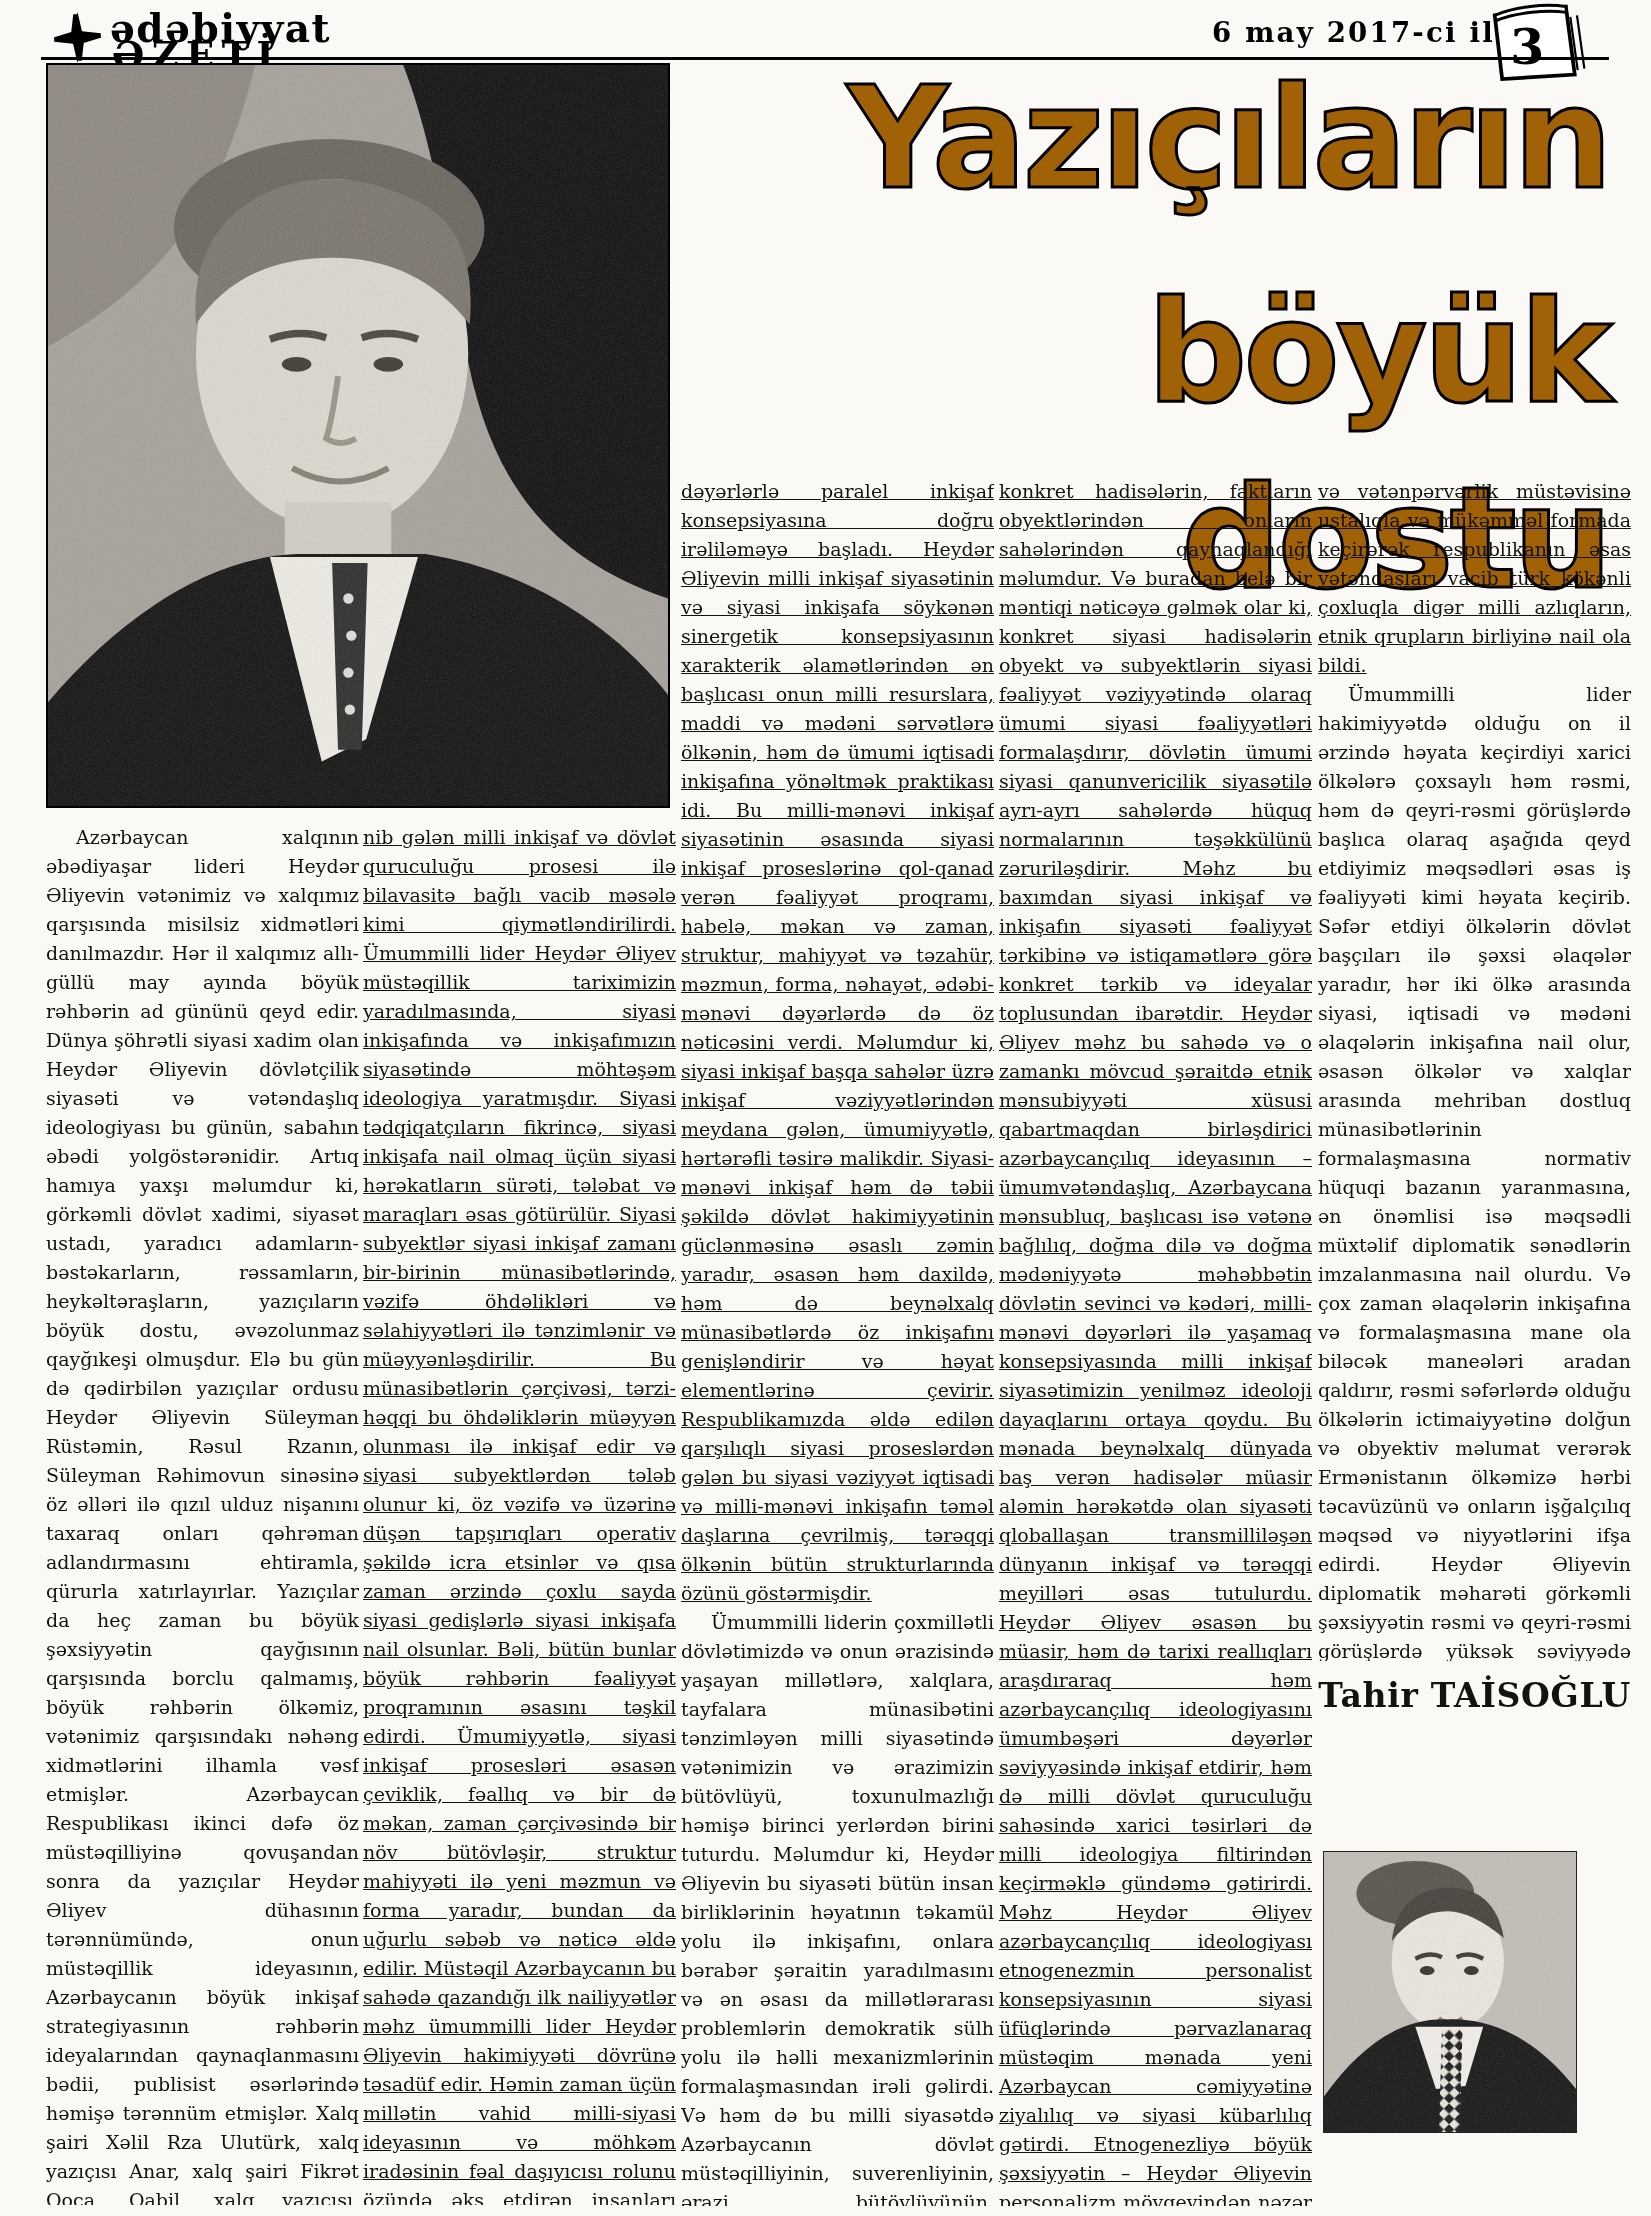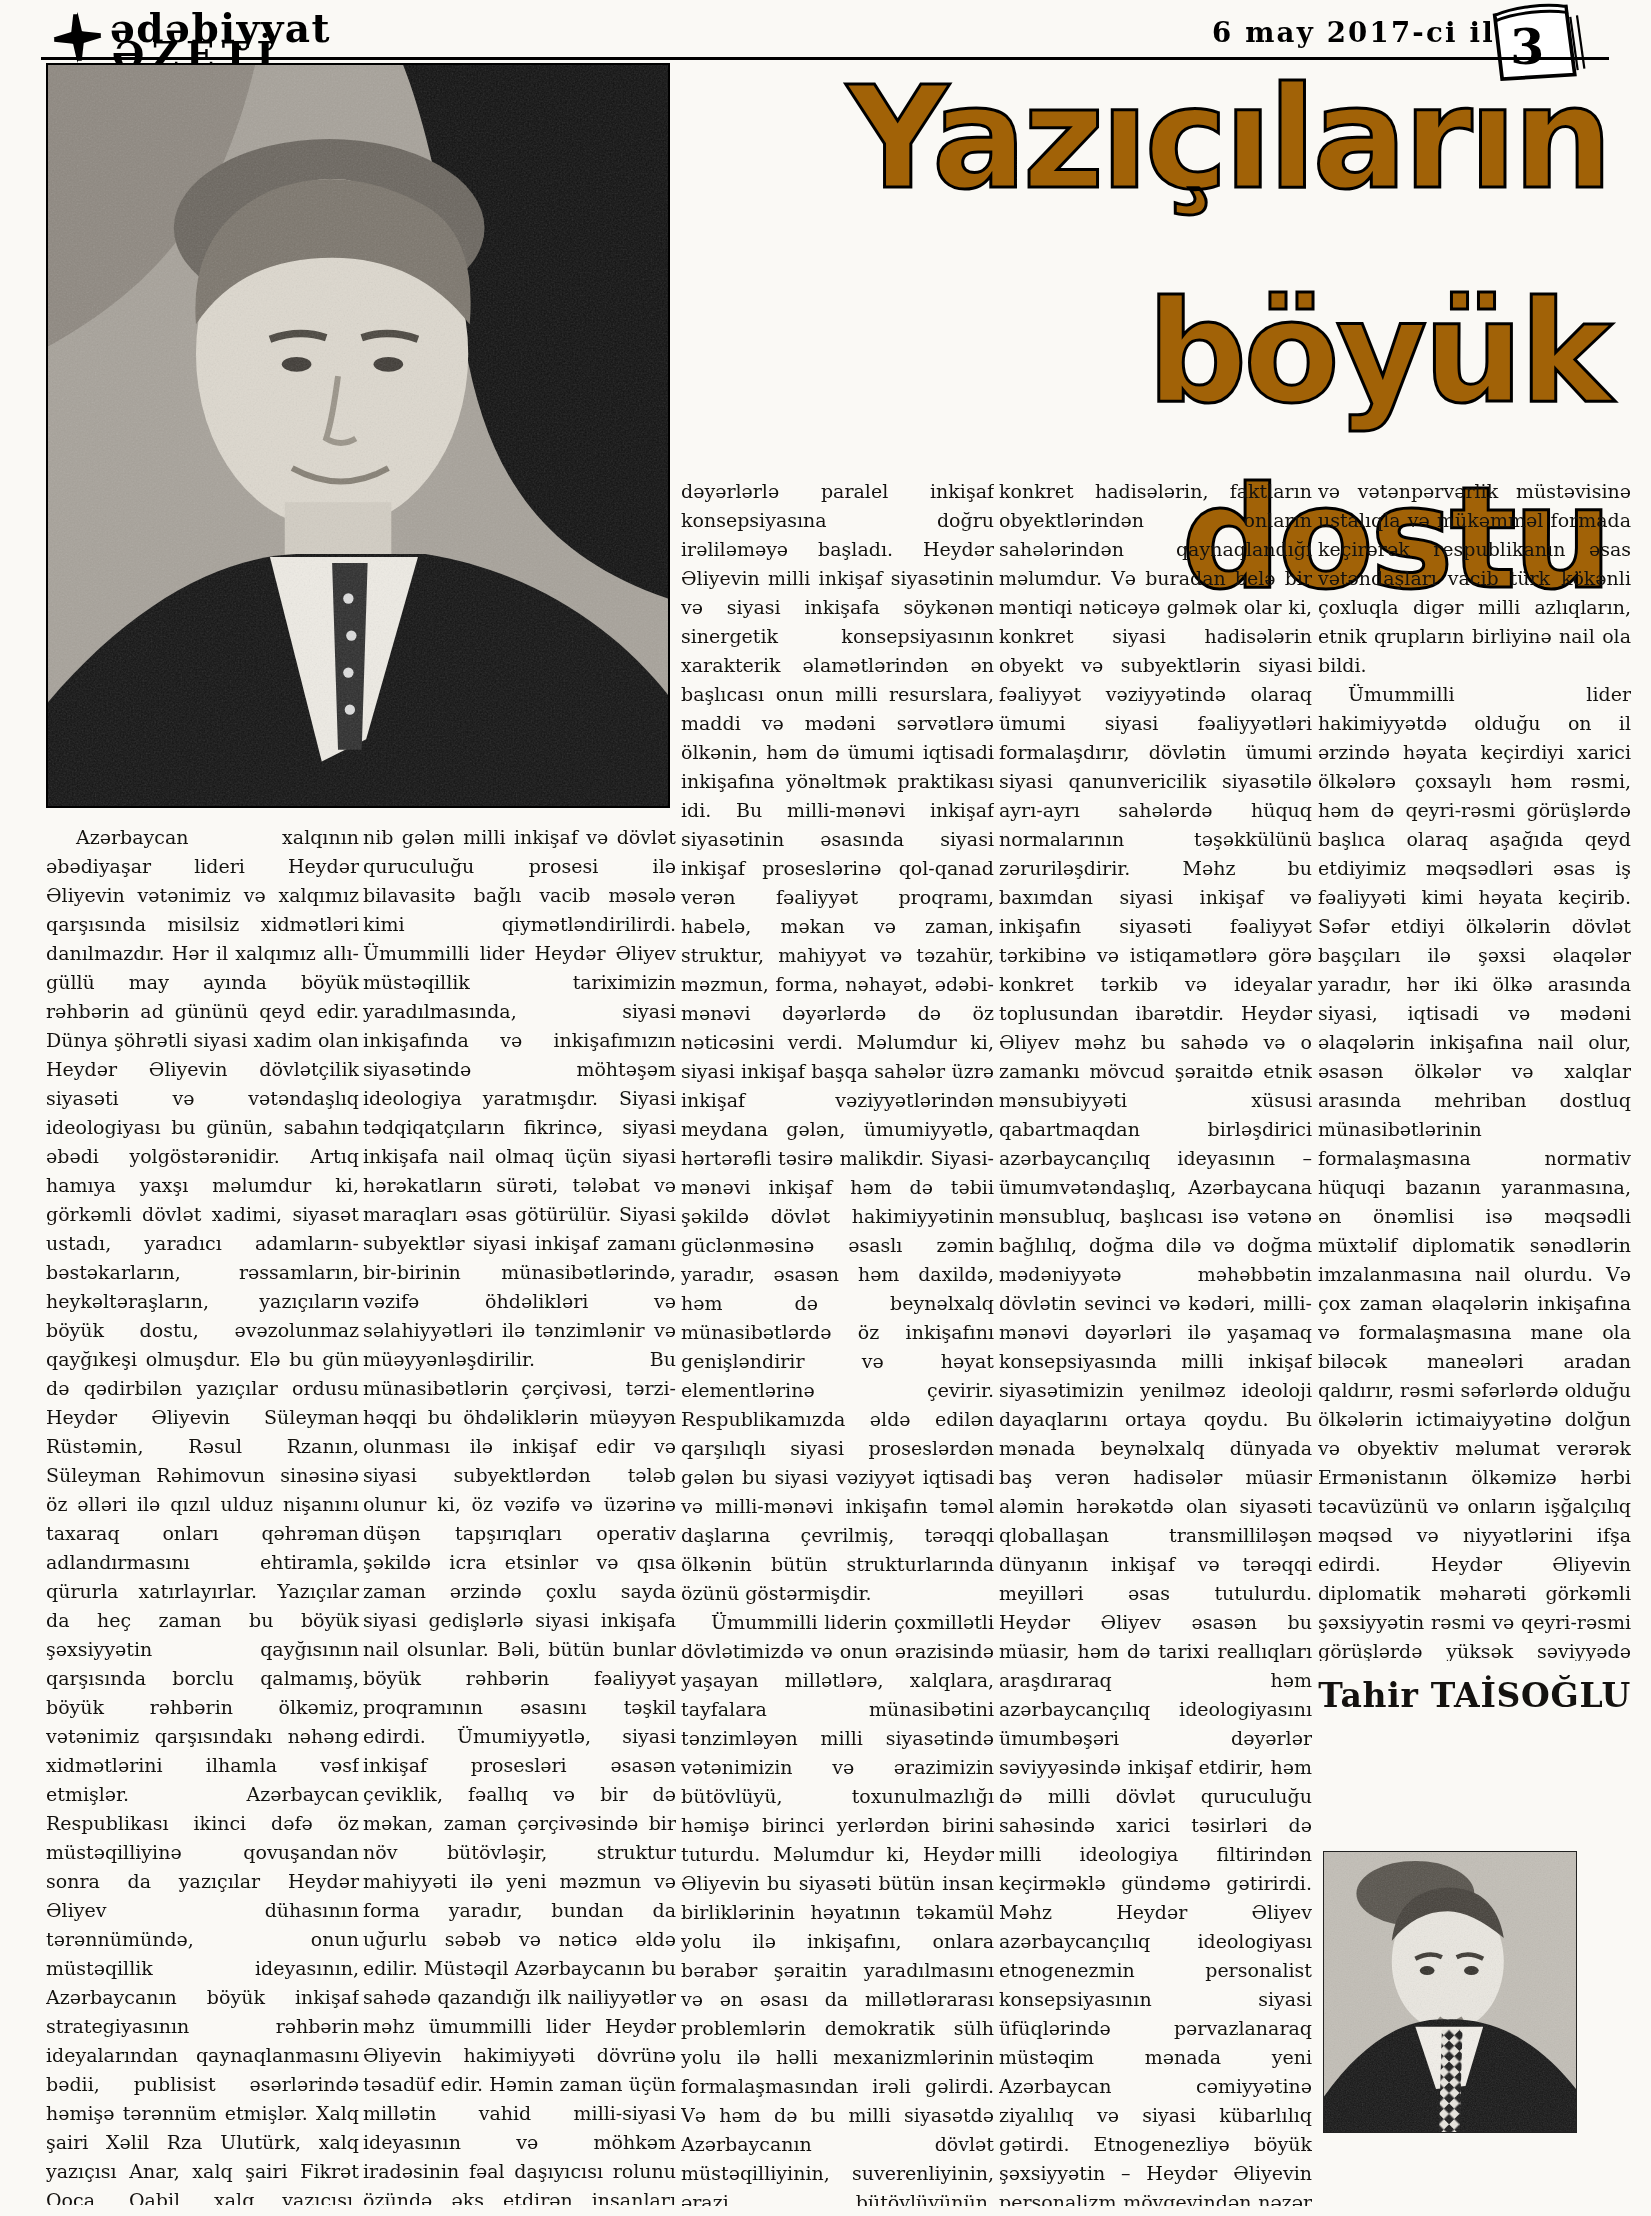--- a/index.html
+++ b/index.html
@@ -48,21 +48,21 @@
     -webkit-text-stroke:3px #000;
   }
   .headline .hl2{margin-top:28px;}
   
   .col{
     position:absolute;width:313px;
     font-size:19px;line-height:29px;
     text-align:justify;overflow:hidden;
   }
   .col p{margin:0;text-indent:30px;}
-  .col p.cont{text-indent:0;}
+  .col p.cont{text-indent:0;text-decoration:underline;}
   .col1{left:46px; top:823px;height:1382px;}
   .col2{left:363px;top:823px;height:1382px;}
   .col3{left:681px;top:477px;height:1729px;}
   .col4{left:999px;top:477px;height:1729px;}
   .col5{left:1318px;top:477px;height:1184px;}
   
   .sig-name{
     position:absolute;left:1318px;top:1676px;width:313px;
     text-align:right;font-weight:bold;font-size:33px;letter-spacing:0.7px;
   }

